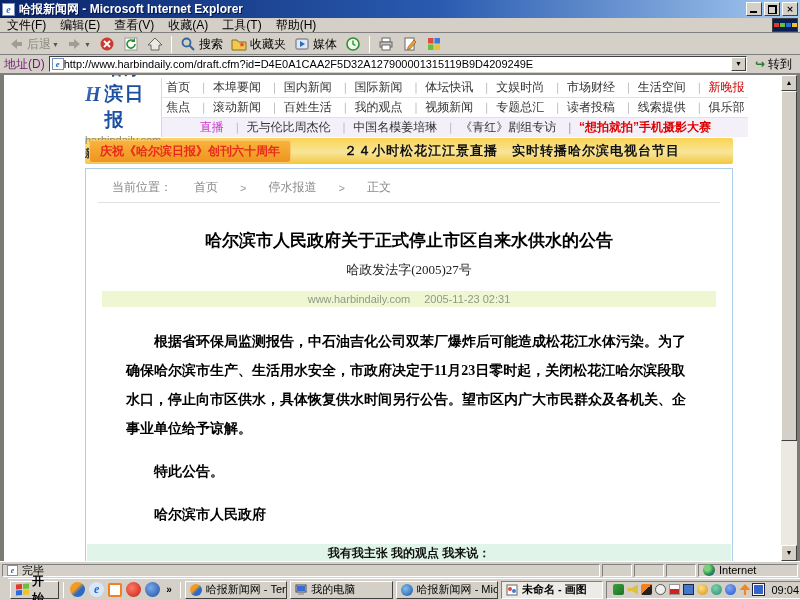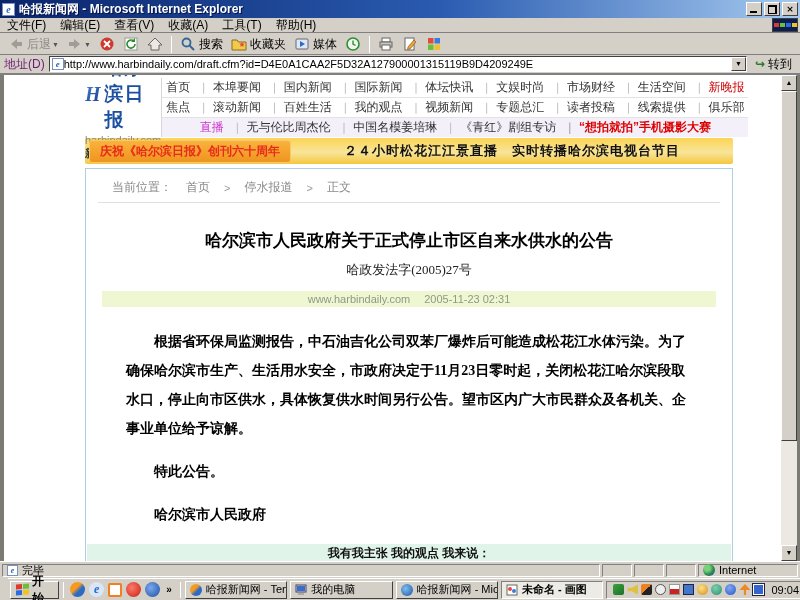--- a/index.html
+++ b/index.html
@@ -90,21 +90,21 @@
   
   .banner { height:26px; margin-top:1px; background:linear-gradient(180deg,#fbd455,#f8e59a 55%,#f4c83e);
     display:flex; align-items:center; border-radius:2px; }
   .badge { margin-left:4px; padding:2px 10px; background:linear-gradient(180deg,#f9b33c,#ef9420);
     border:1px solid #f6c96a; border-radius:3px; font-size:12px; font-weight:bold; color:#e8291c; }
   .banner-text { flex:1; text-align:center; font-size:13px; font-weight:bold; color:#111; letter-spacing:1px; }
 
   
   .content-box { position:relative; margin-top:4px; border:1px solid #aecde8; background:#fff;
     height:520px; font-family:"Liberation Serif","DejaVu Serif",serif; }
-  .crumbs { display:flex; align-items:center; gap:14px; padding:10px 14px 6px 26px;
+  .crumbs { display:flex; align-items:center; gap:22px; padding:10px 14px 6px 26px;
     font-size:12px; color:#888; border-bottom:0; font-family:"Liberation Sans","DejaVu Sans",sans-serif; }
   .crumb-sep { color:#999; font-size:11px; }
   .crumb-rule { margin:0 12px; border-bottom:1px solid #e0e0e0; }
   .art-title { margin-top:26px; text-align:center; font-size:17px; font-weight:bold; color:#000; }
   .art-docno { margin-top:9px; text-align:center; font-size:13px; color:#222; }
   .src-bar { margin:12px 16px 0 16px; height:16px; background:#eef6d2; display:flex;
     align-items:center; justify-content:center; gap:14px; font-size:11px; color:#8f9a84;
     font-family:"Liberation Sans","DejaVu Sans",sans-serif; }
   .art-body { margin:20px 40px 0 40px; font-size:14px; color:#000;font-weight:bold; }
   .art-body p { line-height:29px; text-indent:2em; }

